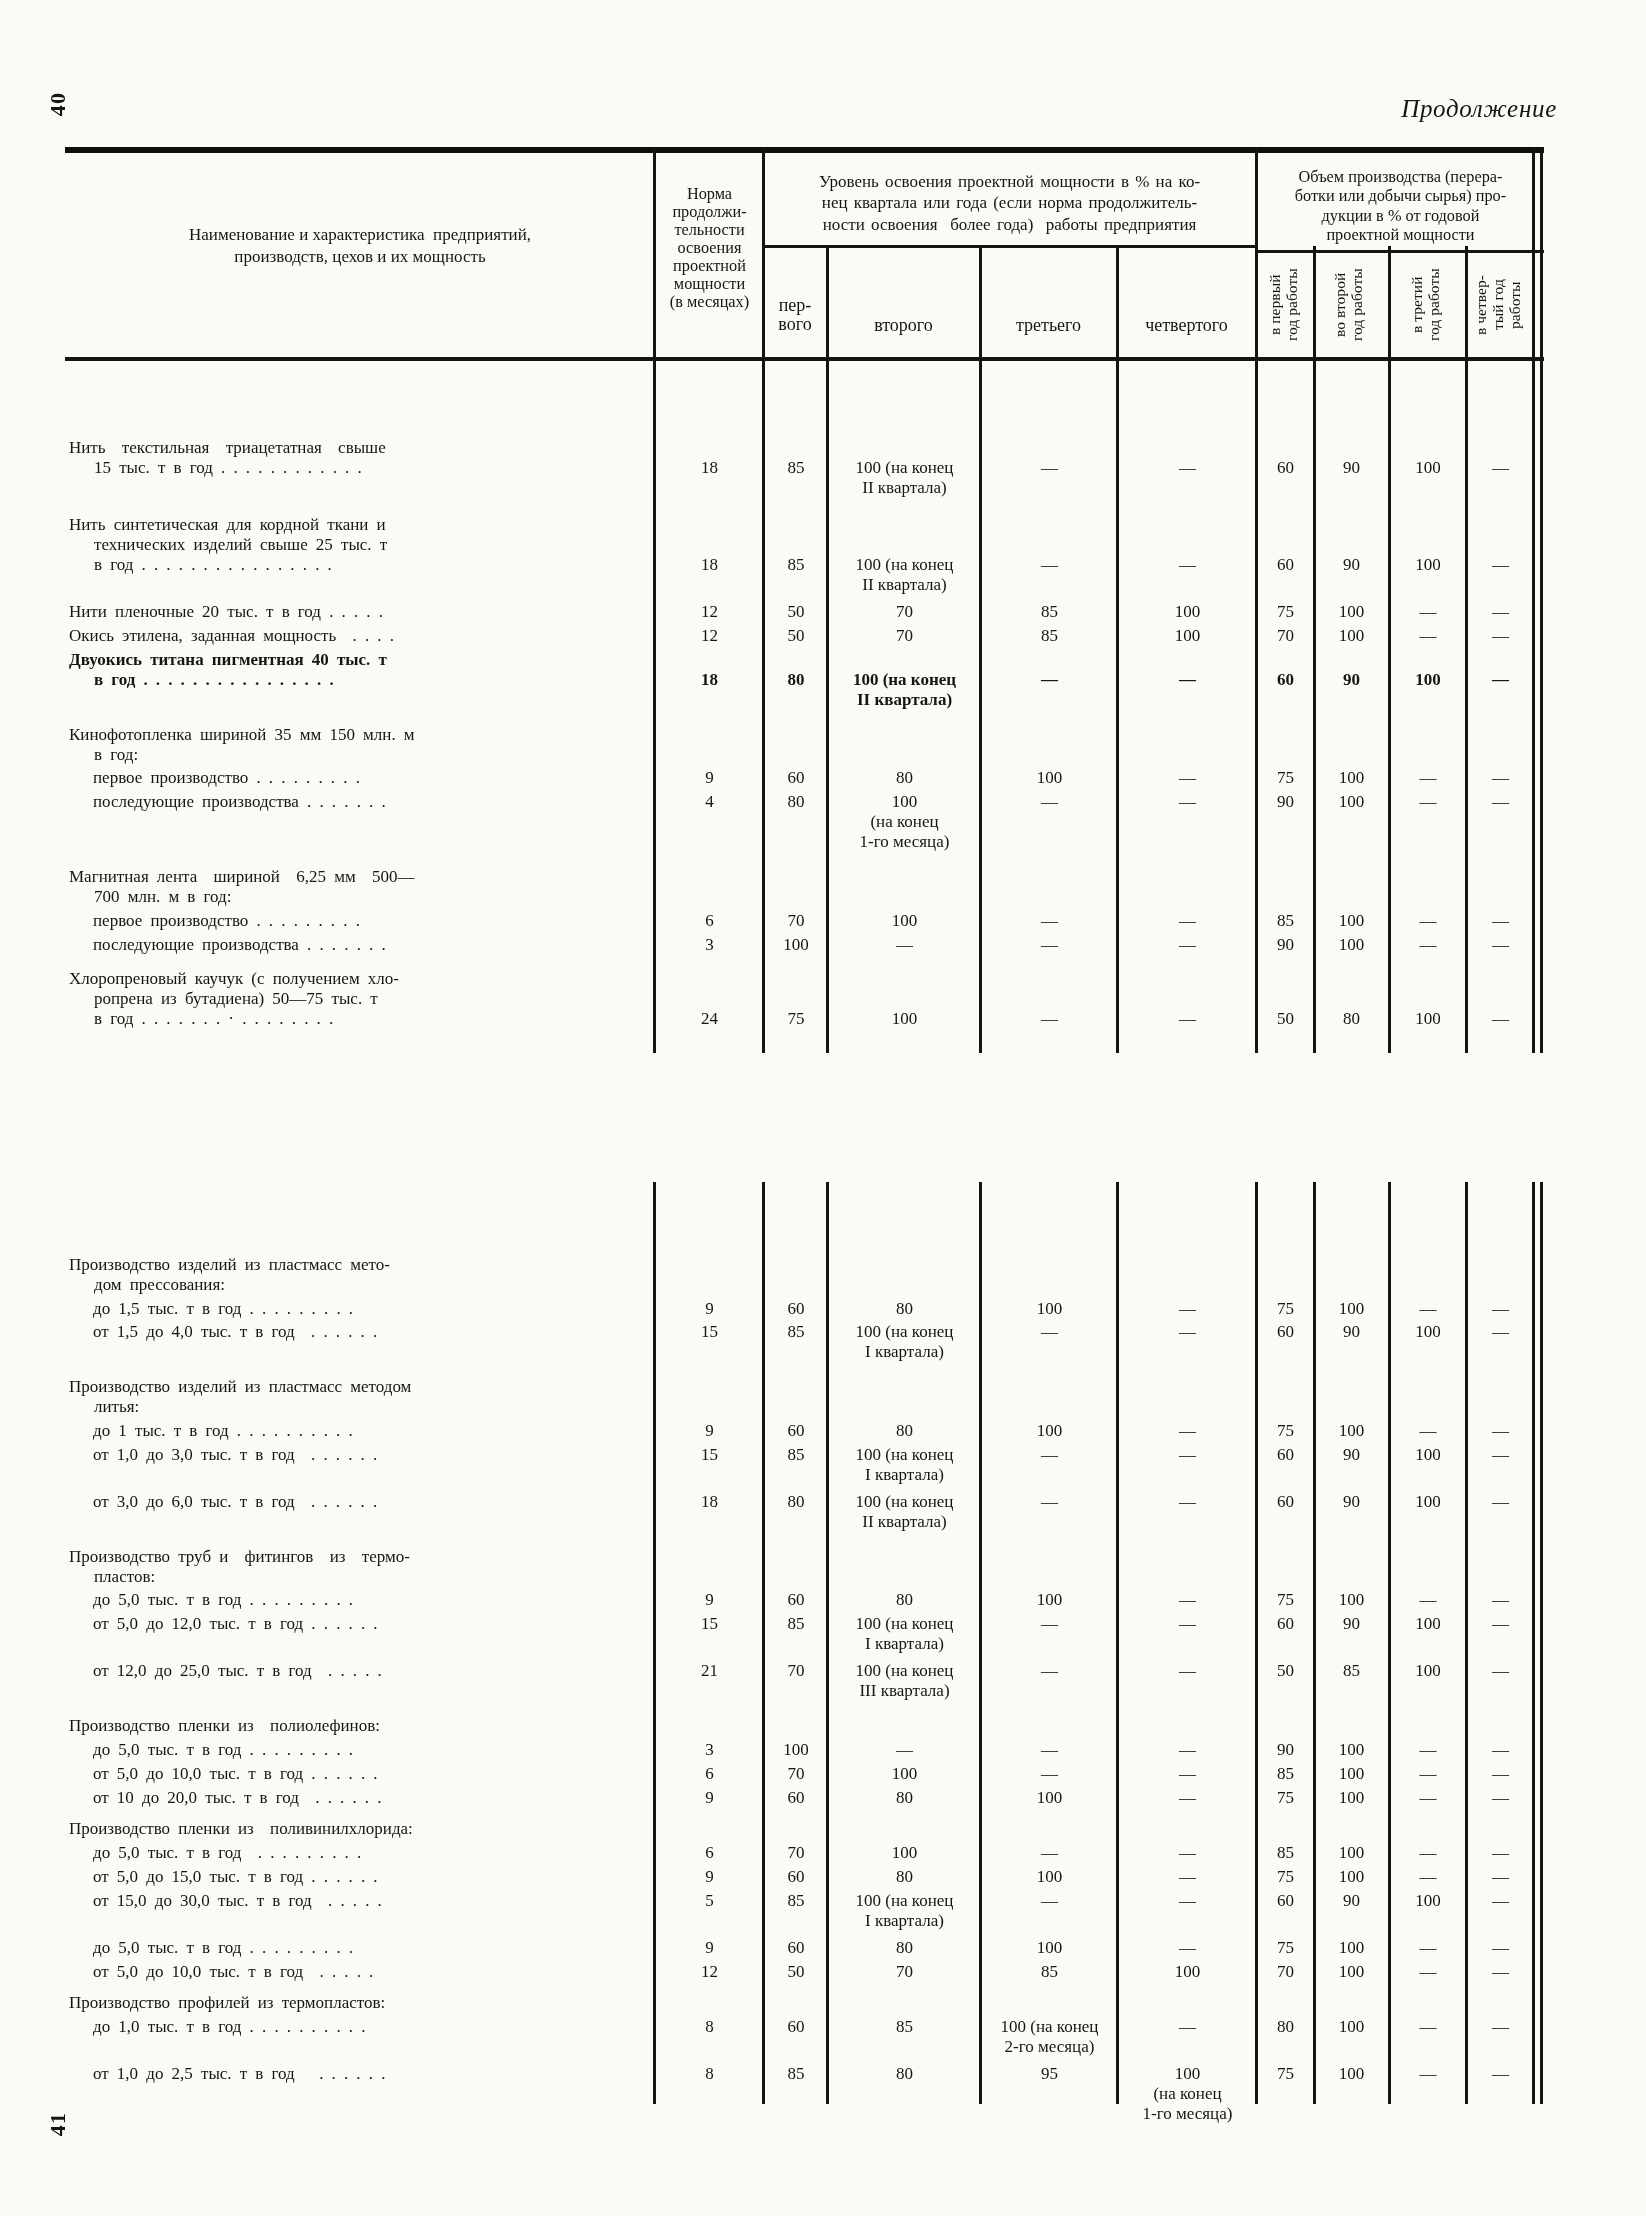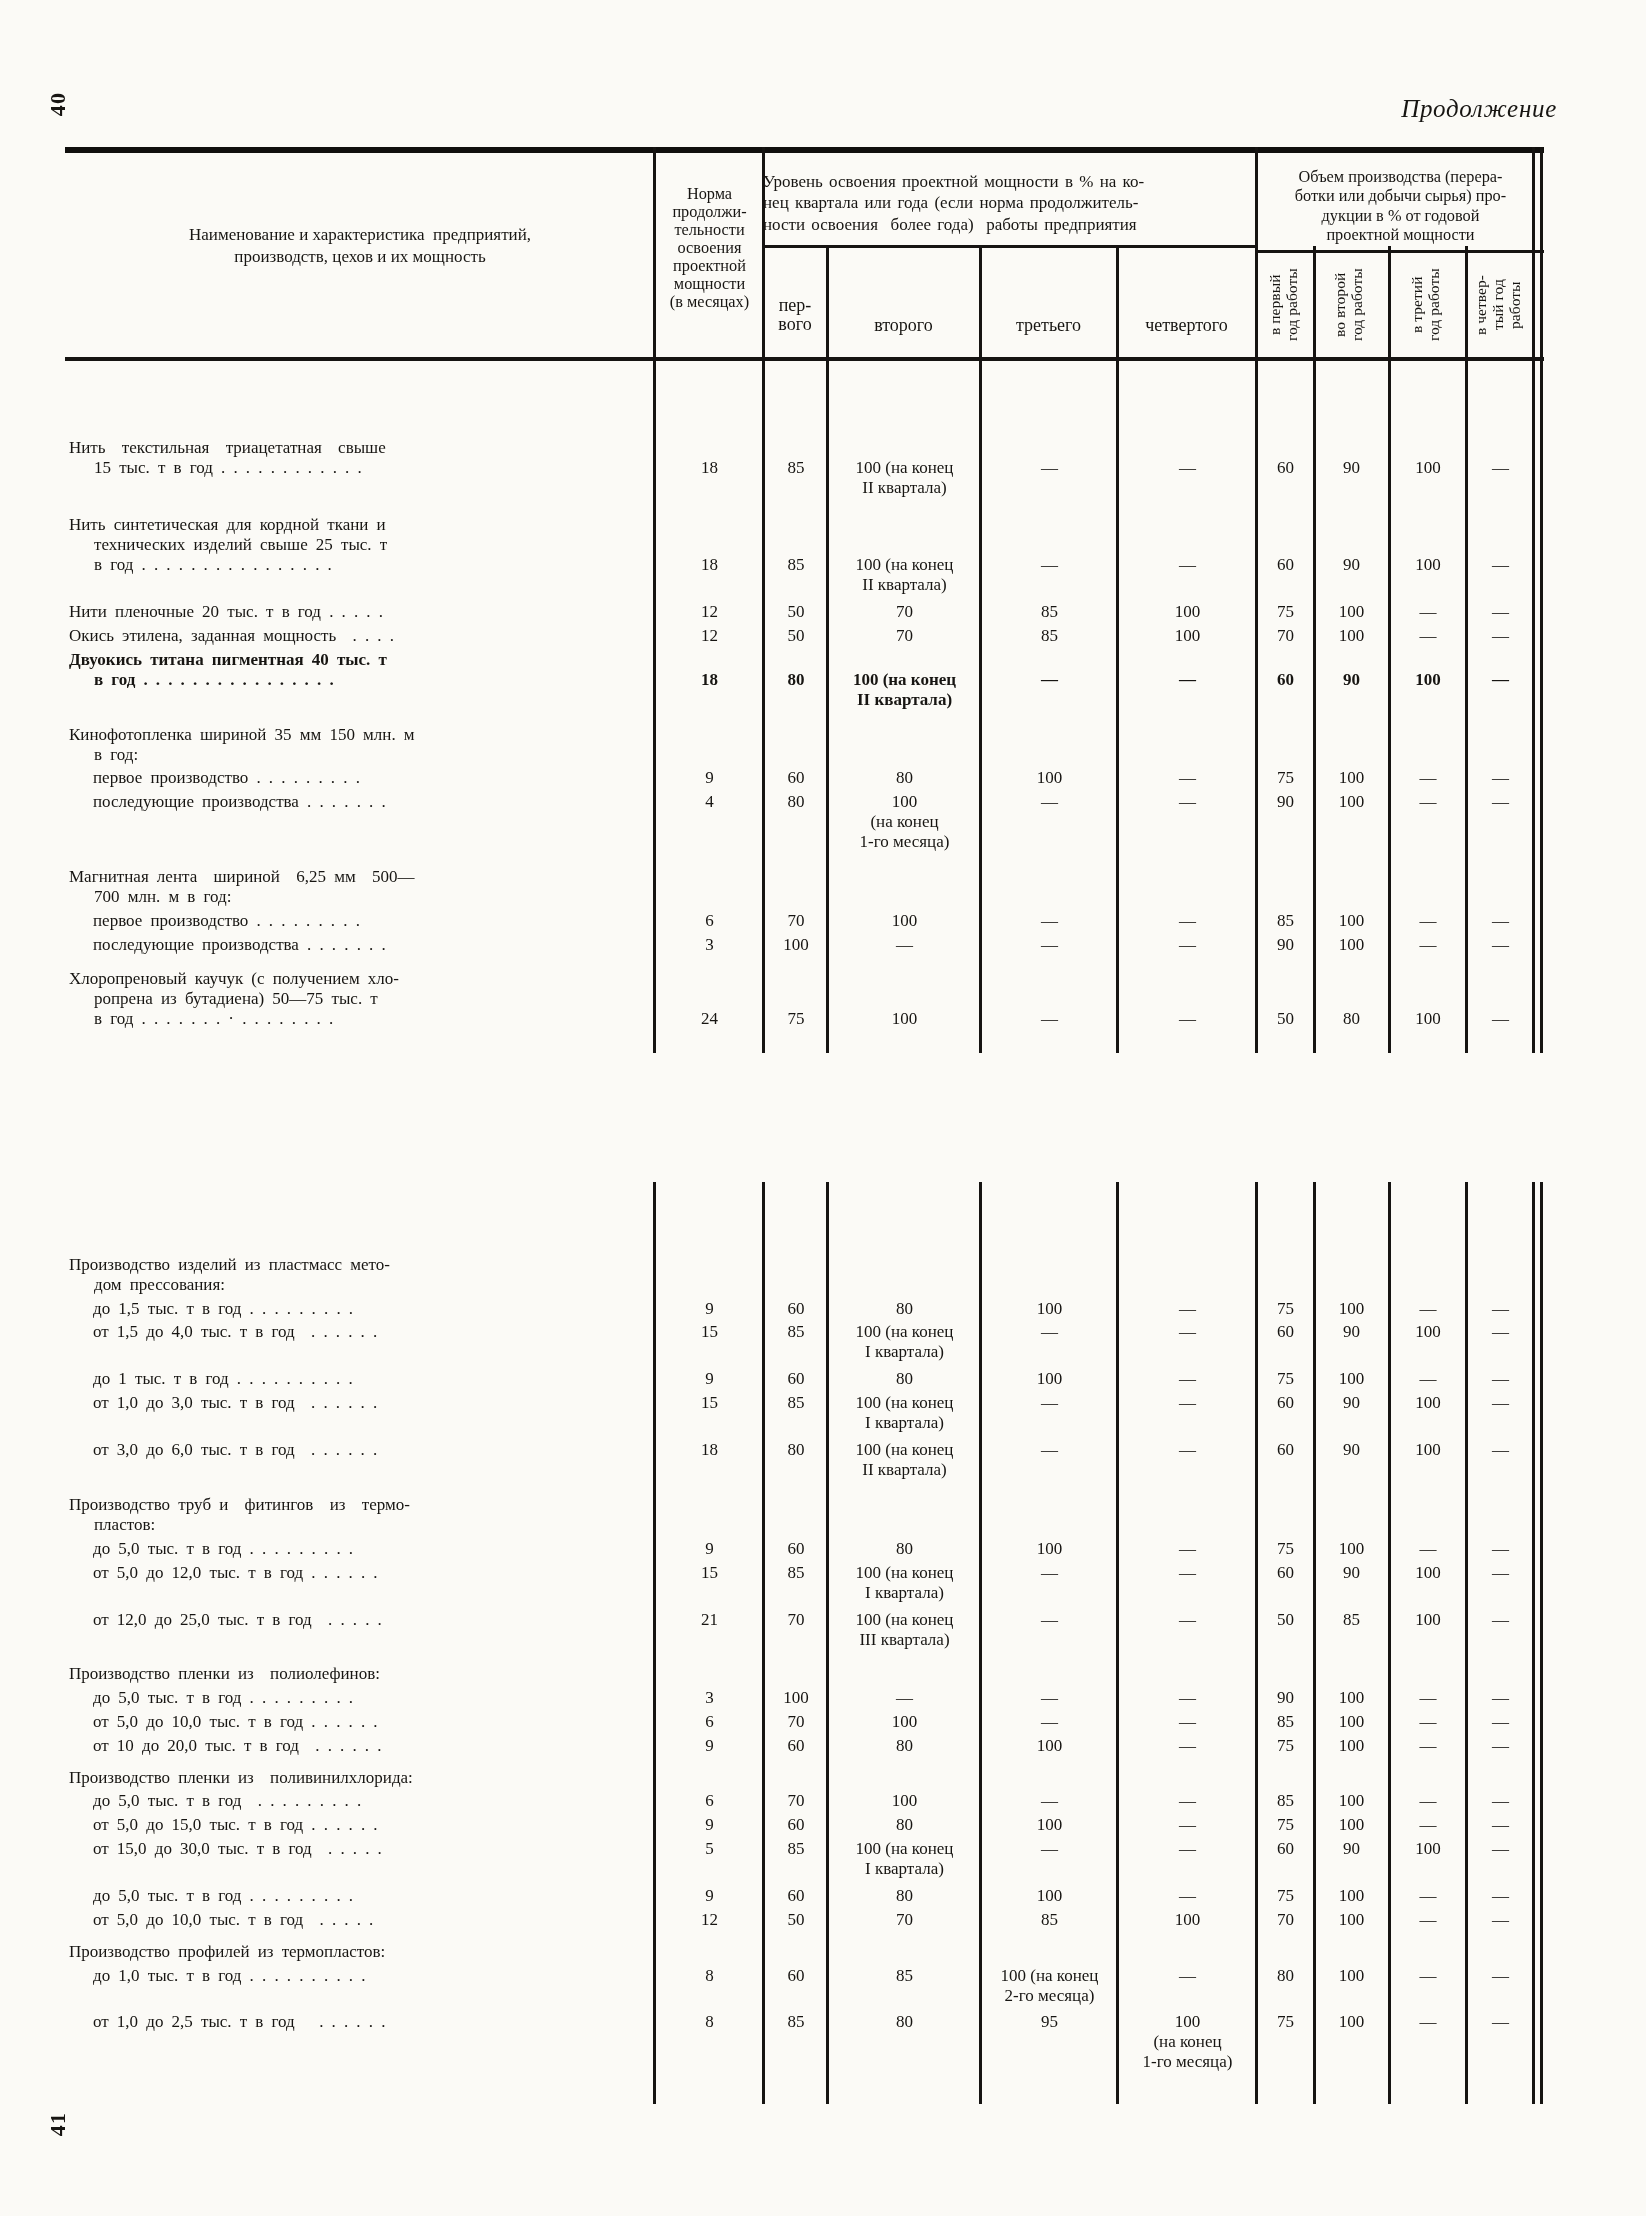--- a/index.html
+++ b/index.html
@@ -15,21 +15,21 @@
   .block{ position:absolute; left:65px; width:1479px; }
   .vline{ position:absolute; width:3.3px; background:#161412; }
   .hline{ position:absolute; height:2.6px; background:#161412; }
   .toprule{ position:absolute; left:0; top:0; width:1479px; height:5.9px; background:#100f0d; }
   .headbottom{ position:absolute; left:0; top:210px; width:1479px; height:3.9px; background:#161412; }
   
   .hname{ position:absolute; left:0; top:77px; width:590px; text-align:center;
     font-size:17px; line-height:22px; white-space:pre-wrap; }
   .hnorm{ position:absolute; left:590px; top:38px; width:109px; text-align:center;
     font-size:16.3px; line-height:18px; white-space:pre-wrap; }
-  .hlevel{ position:absolute; left:698px; top:23.5px; width:493px; 
+  .hlevel{ position:absolute; left:698px; top:23.5px; width:493px; text-align:center;
     font-size:17px; line-height:21.5px; white-space:pre-wrap; word-spacing:2px; }
   .hvolume{ position:absolute; left:1192px; top:19.5px; width:287px; text-align:center;
     font-size:16.3px; line-height:19.5px; white-space:pre-wrap; }
   .subcol{ position:absolute; text-align:center; font-size:18px; line-height:19px; white-space:pre-wrap; }
   .vcell{ position:absolute; top:109px; height:98px; writing-mode:vertical-rl;
     transform:rotate(180deg); font-size:15.6px; line-height:17px; white-space:pre-wrap; text-align:center; }
   
   .rows{ position:absolute; left:0; right:0; }
   .row{ display:grid; grid-template-columns:590px 109px 64px 153px 137px 139px 57px 75px 78px 67px;
     align-items:end; margin-top:3.9px; font-size:17px; line-height:20px; }
@@ -297,20 +297,26 @@
           <div class="cell val c1">85</div>
           <div class="cell val c2" style="margin-bottom: -20px;">100 (на конец
 I квартала)</div>
           <div class="cell val c3">—</div>
           <div class="cell val c4">—</div>
           <div class="cell val c5">60</div>
           <div class="cell val c6">90</div>
           <div class="cell val c7">100</div>
           <div class="cell val c8">—</div>
         </div>
+        <div class="row group">
+          <div class="cell name" style="grid-column: 1 / -1;">
+            <div class="nlabel plabel">Производство изделий из пластмасс методом
+литья:</div>
+          </div>
+        </div>
         <div class="row">
           <div class="cell name">
             <div class="nlabel ilabel">до 1 тыс. т в год . . . . . . . . . .</div>
           </div>
           <div class="cell val c0">9</div>
           <div class="cell val c1">60</div>
           <div class="cell val c2">80</div>
           <div class="cell val c3">100</div>
           <div class="cell val c4">—</div>
           <div class="cell val c5">75</div>

